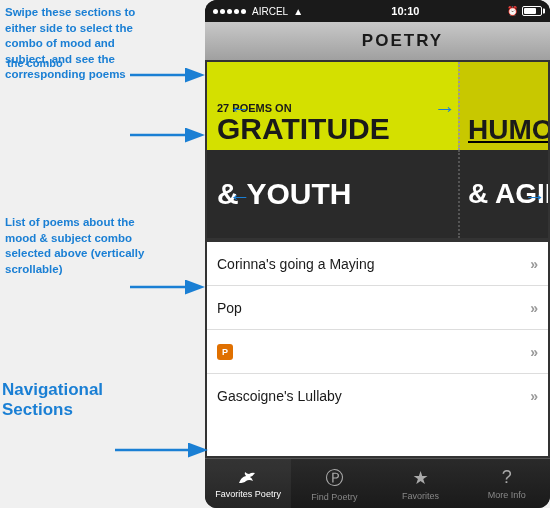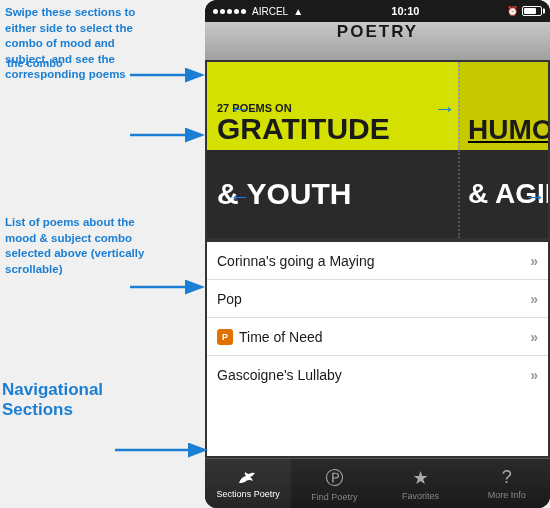--- a/index.html
+++ b/index.html
@@ -114,21 +114,20 @@
 
     
     .nav-bar {
       height: 38px;
       background: linear-gradient(to bottom, #c8c8c8, #a0a0a0);
       display: flex;
       align-items: center;
       justify-content: space-between;
       padding: 0 8px;
       flex-shrink: 0;
-      flex-direction: column;
     }
     .nav-title {
       color: #1a1a1a;
       font-size: 17px;
       font-weight: bold;
       letter-spacing: 2px;
       flex: 1;
       text-align: center;
     }
     .spin-btn {
@@ -274,21 +273,21 @@
     
     .poem-list {
       flex: 1;
       background: #fff;
       border: 2px solid #333;
       margin: 0;
       overflow: hidden;
     }
 
     .poem-item {
-      height: 38px;
+      height: 44px;
       display: flex;
       align-items: center;
       padding: 0 10px;
       border-bottom: 1px solid #ddd;
       justify-content: space-between;
     }
 
     .poem-item:last-child {
       border-bottom: none;
     }
@@ -526,38 +525,37 @@
       </div>
       <div class="poem-item">
         <div class="poem-item-left">
           <span class="poem-title">Pop</span>
         </div>
         <span class="chevron-right">»</span>
       </div>
       <div class="poem-item">
         <div class="poem-item-left">
           <div class="poem-badge">P</div>
-          <span class="poem-title">Time of Need</span>
         </div>
         <span class="chevron-right">»</span>
       </div>
       <div class="poem-item">
         <div class="poem-item-left">
           <span class="poem-title">Gascoigne's Lullaby</span>
         </div>
         <span class="chevron-right">»</span>
       </div>
     </div>
 
   <div class="tab-bar">
     <div class="tab-item active">
       <svg class="bird-icon" viewBox="0 0 22 18">
         <path d="M2,14 Q4,8 9,7 Q7,5 8,3 Q10,5 12,5 Q15,3 18,4 Q16,7 13,8 Q15,9 16,12 Q12,10 9,12 Q7,14 2,14 Z" fill="#fff"></path>
       </svg>
-      <span class="tab-label">Sections Poetry</span>
+      <span class="tab-label">Favorites Poetry</span>
     </div>
     <div class="tab-item">
       <span class="tab-icon">Ⓟ</span>
       <span class="tab-label">Find Poetry</span>
     </div>
     <div class="tab-item">
       <span class="tab-icon">★</span>
       <span class="tab-label">Favorites</span>
     </div>
     <div class="tab-item">

